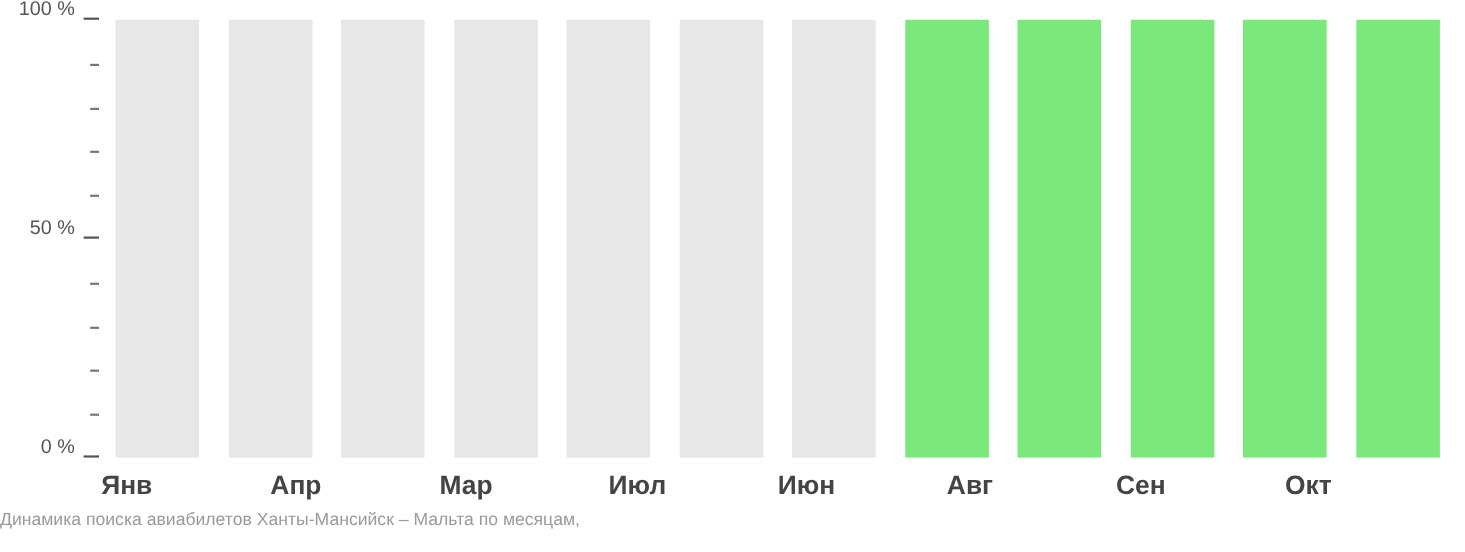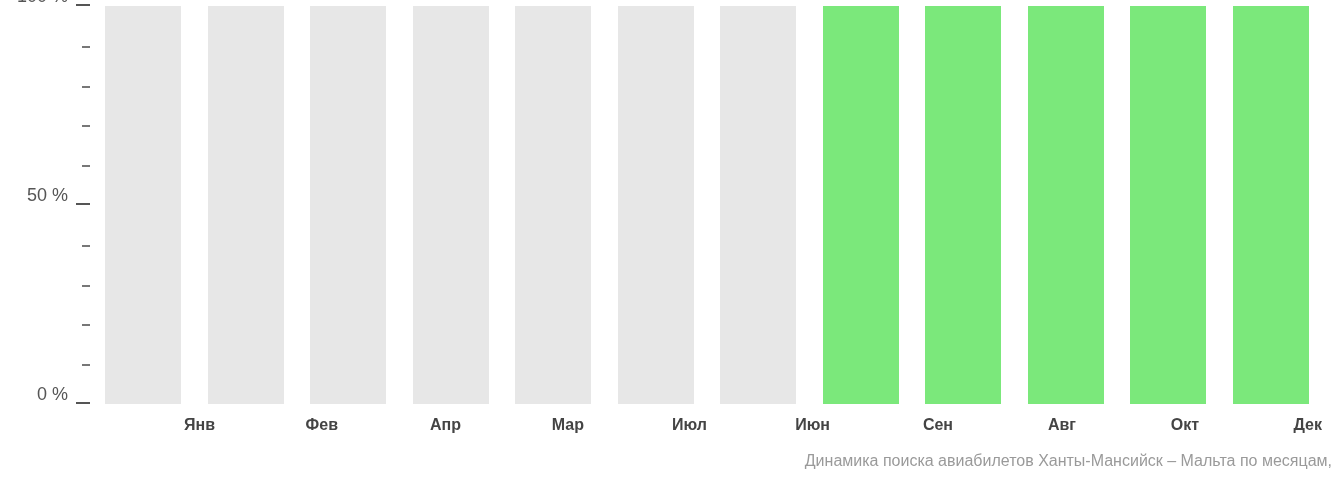--- a/index.html
+++ b/index.html
@@ -5,21 +5,21 @@
   * { box-sizing: border-box; margin: 0; padding: 0; }
   body {
     font-family: Arial, Helvetica, sans-serif;
     background: #ffffff;
     width: 1332px;
     height: 502px;
     position: relative;
   }
   .chart-wrap {
     position: absolute;
-    left: 0; top: 0;
+    left: 0; top: 12px;
     width: 1332px;
     height: 406px;
   }
   .y-axis {
     position: absolute;
     left: 0;
     top: 6px;
     width: 90px;
     height: 398px;
   }
@@ -78,31 +78,31 @@
   .x-axis {
     position: absolute;
     left: 92px;
     top: 410px;
     width: 1230px;
     height: 30px;
     display: flex;
   }
   .x-lab-slot {
     flex: 1 1 0;
-    text-align: right;
-    font-size: 16px;
+    text-align: left;
+    font-size: 24px;
     font-weight: bold;
     color: #444;
     padding-top: 6px;
   }
   .caption {
     position: absolute;
     left: 0;
     width: 1332px;
-    text-align: right;
+    text-align: left;
     font-size: 16px;
     color: #9a9a9a;
   }
   .caption.l1 { top: 452px; }
   .caption.l2 { top: 474px; }
 </style>
 </head>
 <body>
 
 <div class="chart-wrap">
@@ -166,25 +166,23 @@
       <div class="slot">
         <div class="bar green" style="height: 100%;"></div>
       </div>
       <div class="slot">
         <div class="bar green" style="height: 100%;"></div>
       </div>
     </div>
 
   <div class="x-axis" id="xaxis">
       <div class="x-lab-slot">Янв</div>
-      <div class="x-lab-slot">Фев</div>
       <div class="x-lab-slot">Апр</div>
       <div class="x-lab-slot">Мар</div>
       <div class="x-lab-slot">Июл</div>
       <div class="x-lab-slot">Июн</div>
+      <div class="x-lab-slot">Авг</div>
       <div class="x-lab-slot">Сен</div>
-      <div class="x-lab-slot">Авг</div>
       <div class="x-lab-slot">Окт</div>
-      <div class="x-lab-slot">Дек</div>
     </div>
 
   <div class="caption l1">Динамика поиска авиабилетов Ханты-Мансийск – Мальта по месяцам,</div>
 </div>
 
 </body></html>

